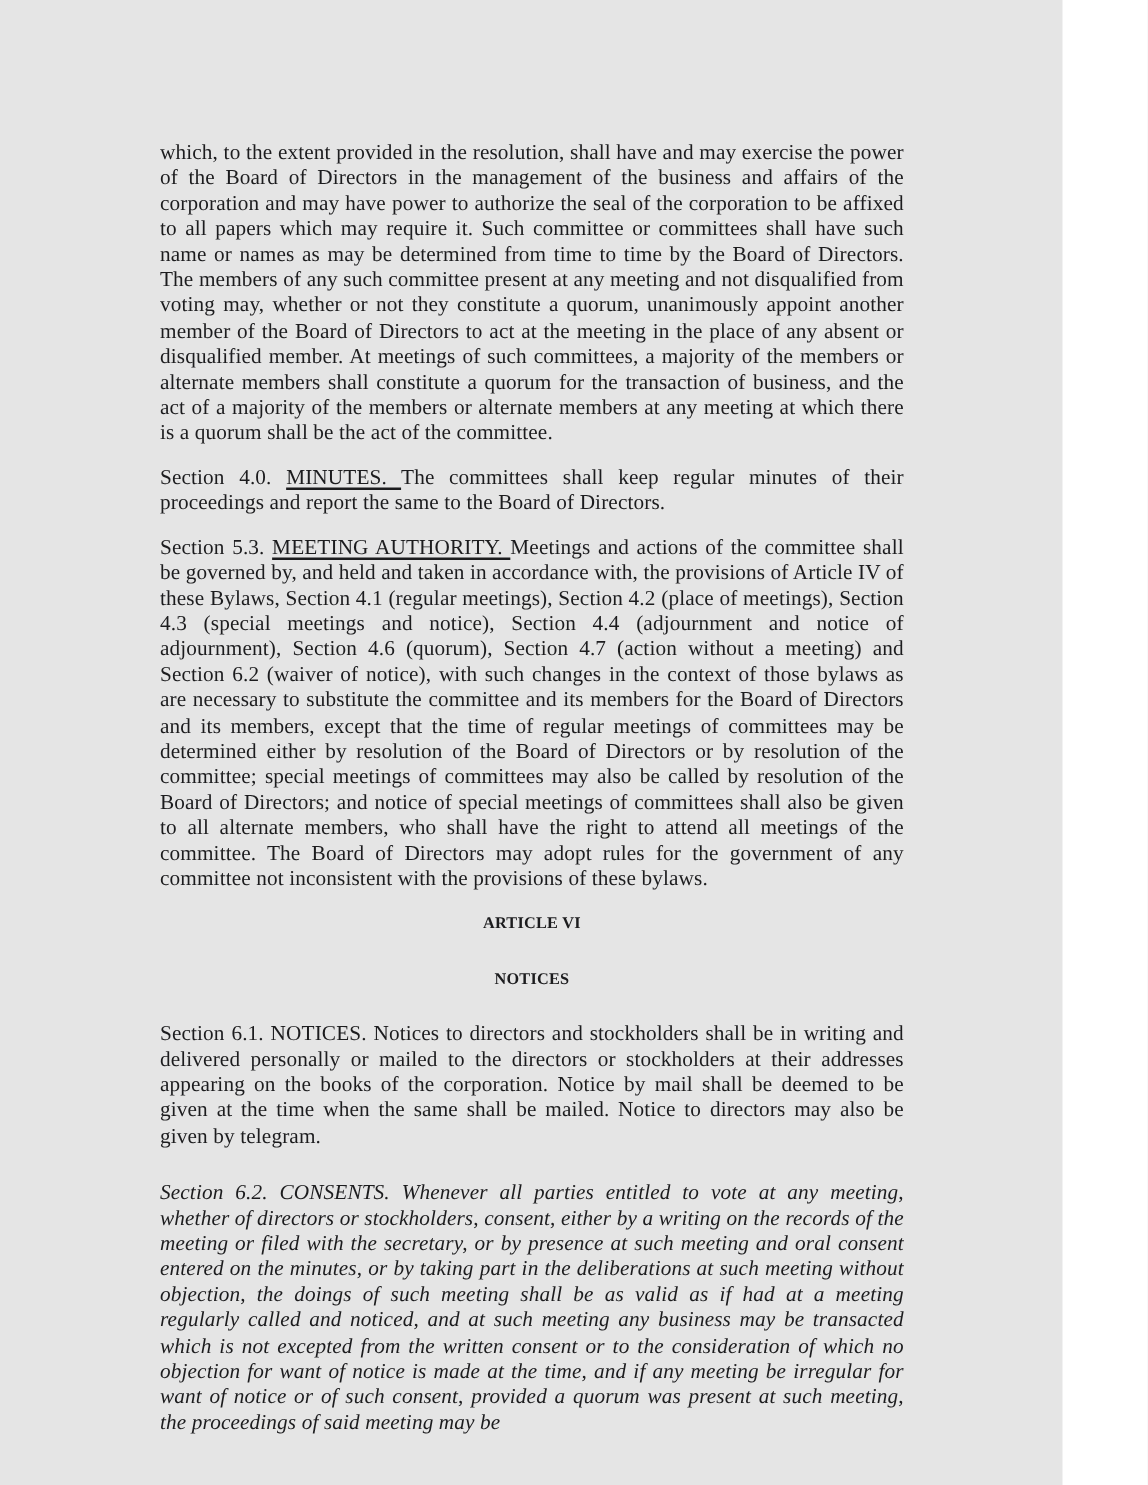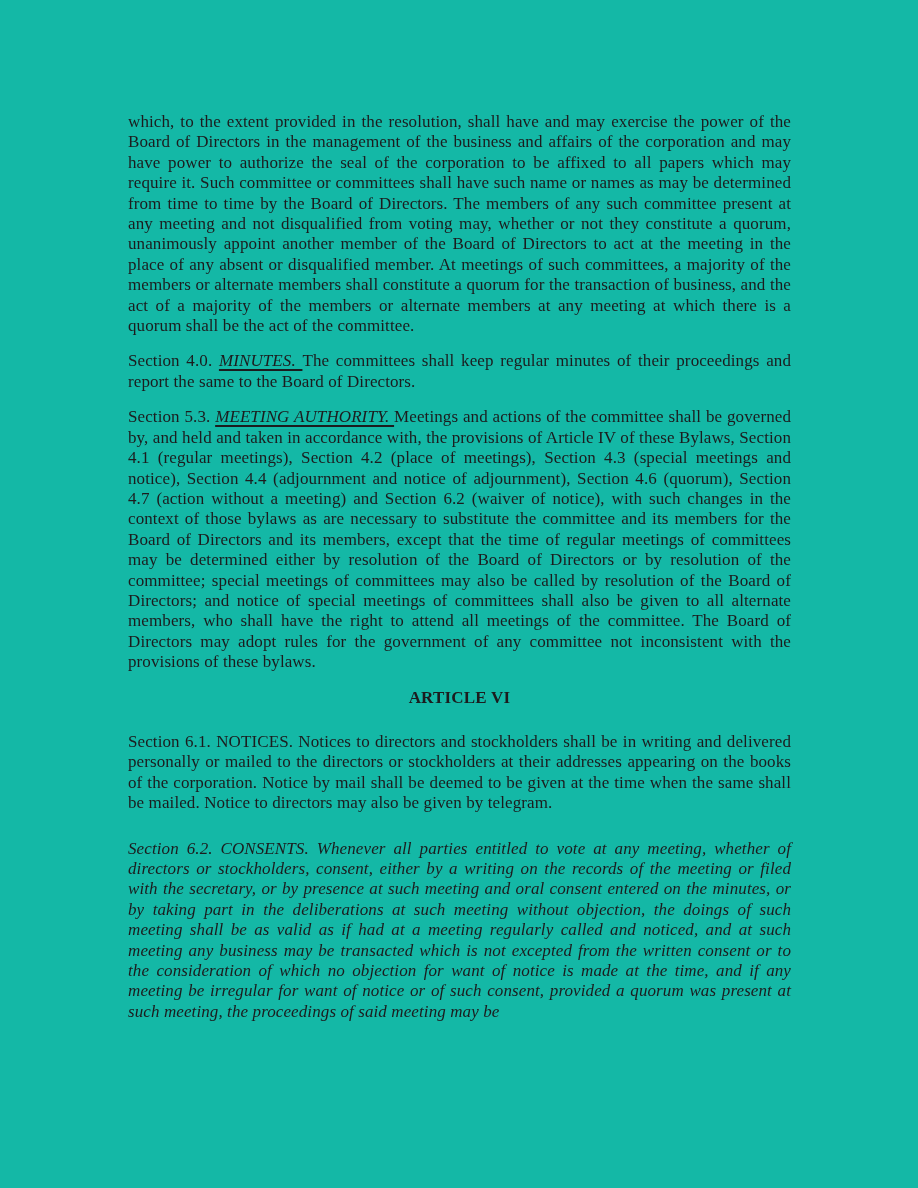--- a/index.html
+++ b/index.html
@@ -9,44 +9,43 @@
   }
   body {
     width: 918px;
     height: 1188px;
     overflow: hidden;
     font-family: "Liberation Serif", "DejaVu Serif", serif;
     color: #1c1c1e;
   }
   .page {
     box-sizing: border-box;
-    width: 918px;
+    width: 850px;
     height: 1188px;
     padding: 112px 127px 40px 128px;
-    background: #14b8a6;
+    background: #e5e5e5;
   }
   .para {
     margin: 0 0 15px 0;
     font-size: 17px;
     line-height: 20.4px;
     text-align: justify;
     letter-spacing: 0.1px;
   }
   .para.last-para {
     margin-bottom: 0;
   }
   .underlined {
     text-decoration: underline;
     text-decoration-thickness: 1.5px;
     text-underline-offset: 3px;
-    font-style: italic;
   }
   .heading {
     margin: 24px 0 24px 0;
-    font-size: 17px;
+    font-size: 13px;
     line-height: 20.4px;
     font-weight: bold;
     text-align: center;
     letter-spacing: 0.2px;
   }
   .heading.article-heading {
     margin-top: 10px;
   }
   .para.section-6-2 {
     margin-top: 25px;
@@ -59,18 +58,19 @@
 <div class="page">
 
   <p class="para">which, to the extent provided in the resolution, shall have and may exercise the power of the Board of Directors in the management of the business and affairs of the corporation and may have power to authorize the seal of the corporation to be affixed to all papers which may require it. Such committee or committees shall have such name or names as may be determined from time to time by the Board of Directors. The members of any such committee present at any meeting and not disqualified from voting may, whether or not they constitute a quorum, unanimously appoint another member of the Board of Directors to act at the meeting in the place of any absent or disqualified member. At meetings of such committees, a majority of the members or alternate members shall constitute a quorum for the transaction of business, and the act of a majority of the members or alternate members at any meeting at which there is a quorum shall be the act of the committee.</p>
 
   <p class="para"><span>Section 4.0. </span><span class="underlined">MINUTES. </span><span>The committees shall keep regular minutes of their proceedings and report the same to the Board of Directors.</span></p>
 
   <p class="para"><span>Section 5.3. </span><span class="underlined">MEETING AUTHORITY. </span><span>Meetings and actions of the committee shall be governed by, and held and taken in accordance with, the provisions of Article IV of these Bylaws, Section 4.1 (regular meetings), Section 4.2 (place of meetings), Section 4.3 (special meetings and notice), Section 4.4 (adjournment and notice of adjournment), Section 4.6 (quorum), Section 4.7 (action without a meeting) and Section 6.2 (waiver of notice), with such changes in the context of those bylaws as are necessary to substitute the committee and its members for the Board of Directors and its members, except that the time of regular meetings of committees may be determined either by resolution of the Board of Directors or by resolution of the committee; special meetings of committees may also be called by resolution of the Board of Directors; and notice of special meetings of committees shall also be given to all alternate members, who shall have the right to attend all meetings of the committee. The Board of Directors may adopt rules for the government of any committee not inconsistent with the provisions of these bylaws.</span></p>
 
   <h2 class="heading article-heading">ARTICLE VI</h2>
 
+  <h2 class="heading">NOTICES</h2>
 
   <p class="para">Section 6.1. NOTICES. Notices to directors and stockholders shall be in writing and delivered personally or mailed to the directors or stockholders at their addresses appearing on the books of the corporation. Notice by mail shall be deemed to be given at the time when the same shall be mailed. Notice to directors may also be given by telegram.</p>
 
   <p class="para section-6-2 last-para">Section 6.2. CONSENTS. Whenever all parties entitled to vote at any meeting, whether of directors or stockholders, consent, either by a writing on the records of the meeting or filed with the secretary, or by presence at such meeting and oral consent entered on the minutes, or by taking part in the deliberations at such meeting without objection, the doings of such meeting shall be as valid as if had at a meeting regularly called and noticed, and at such meeting any business may be transacted which is not excepted from the written consent or to the consideration of which no objection for want of notice is made at the time, and if any meeting be irregular for want of notice or of such consent, provided a quorum was present at such meeting, the proceedings of said meeting may be</p>
 
 </div>
 
 </body></html>

